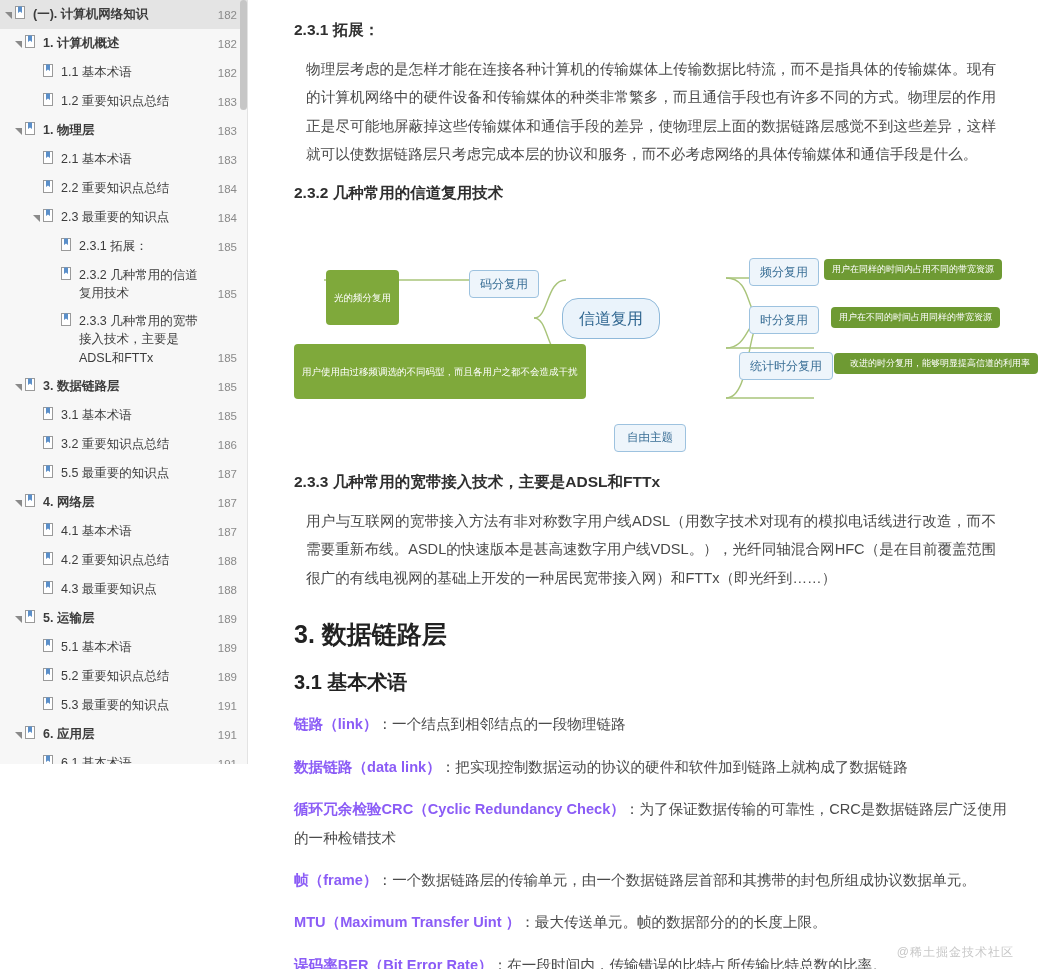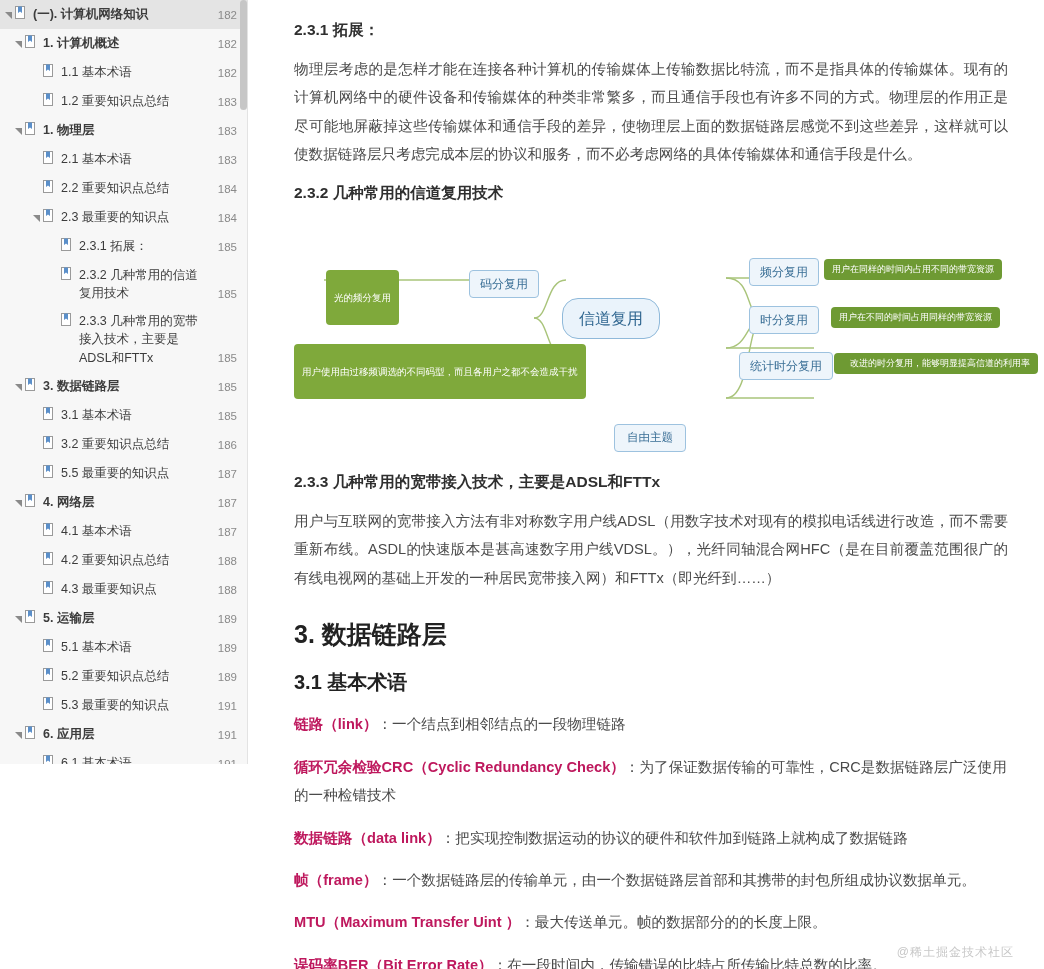--- a/index.html
+++ b/index.html
@@ -109,30 +109,30 @@
   h3.big2 {
     font-size: 20px;
     margin: 18px 0 14px;
     color: #222;
     font-weight: bold;
   }
   p.para {
     font-size: 14.6px;
     line-height: 1.95;
     color: #4a4a4a;
-    margin: 12px 0;
+    margin: 12px 12px;
     text-align: justify;
   }
   p.term {
     font-size: 14.6px;
     line-height: 1.95;
     color: #4a4a4a;
     margin: 14px 0;
   }
-  p.term b { color: #be185d; }
+  p.term b { color: #8b5cf6; }
 
   
   #mindmap {
     position: relative;
     height: 240px;
     margin: 6px 0 0;
   }
   .node {
     position: absolute;
     font-size: 10.5px;
@@ -633,21 +633,21 @@
   </div>
 
   <h3 class="sec">2.3.3 几种常用的宽带接入技术，主要是ADSL和FTTx</h3>
   <p class="para">用户与互联网的宽带接入方法有非对称数字用户线ADSL（用数字技术对现有的模拟电话线进行改造，而不需要重新布线。ASDL的快速版本是甚高速数字用户线VDSL。），光纤同轴混合网HFC（是在目前覆盖范围很广的有线电视网的基础上开发的一种居民宽带接入网）和FTTx（即光纤到……）</p>
 
   <h2 class="big">3. 数据链路层</h2>
   <h3 class="big2">3.1 基本术语</h3>
 
   <div id="term-list">
       <p class="term"><b>链路（link）</b><span>：</span><span>一个结点到相邻结点的一段物理链路</span></p>
+      <p class="term"><b>数据链路（data link）</b><span>：</span><span>把实现控制数据运动的协议的硬件和软件加到链路上就构成了数据链路</span></p>
       <p class="term"><b>循环冗余检验CRC（Cyclic Redundancy Check）</b><span>：</span><span>为了保证数据传输的可靠性，CRC是数据链路层广泛使用的一种检错技术</span></p>
-      <p class="term"><b>数据链路（data link）</b><span>：</span><span>把实现控制数据运动的协议的硬件和软件加到链路上就构成了数据链路</span></p>
       <p class="term"><b>帧（frame）</b><span>：</span><span>一个数据链路层的传输单元，由一个数据链路层首部和其携带的封包所组成协议数据单元。</span></p>
       <p class="term"><b>MTU（Maximum Transfer Uint ）</b><span>：</span><span>最大传送单元。帧的数据部分的的长度上限。</span></p>
       <p class="term"><b>误码率BER（Bit Error Rate）</b><span>：</span><span>在一段时间内，传输错误的比特占所传输比特总数的比率。</span></p>
     </div>
 
   <div id="watermark">@稀土掘金技术社区</div>
 </div>
 
 </body></html>

